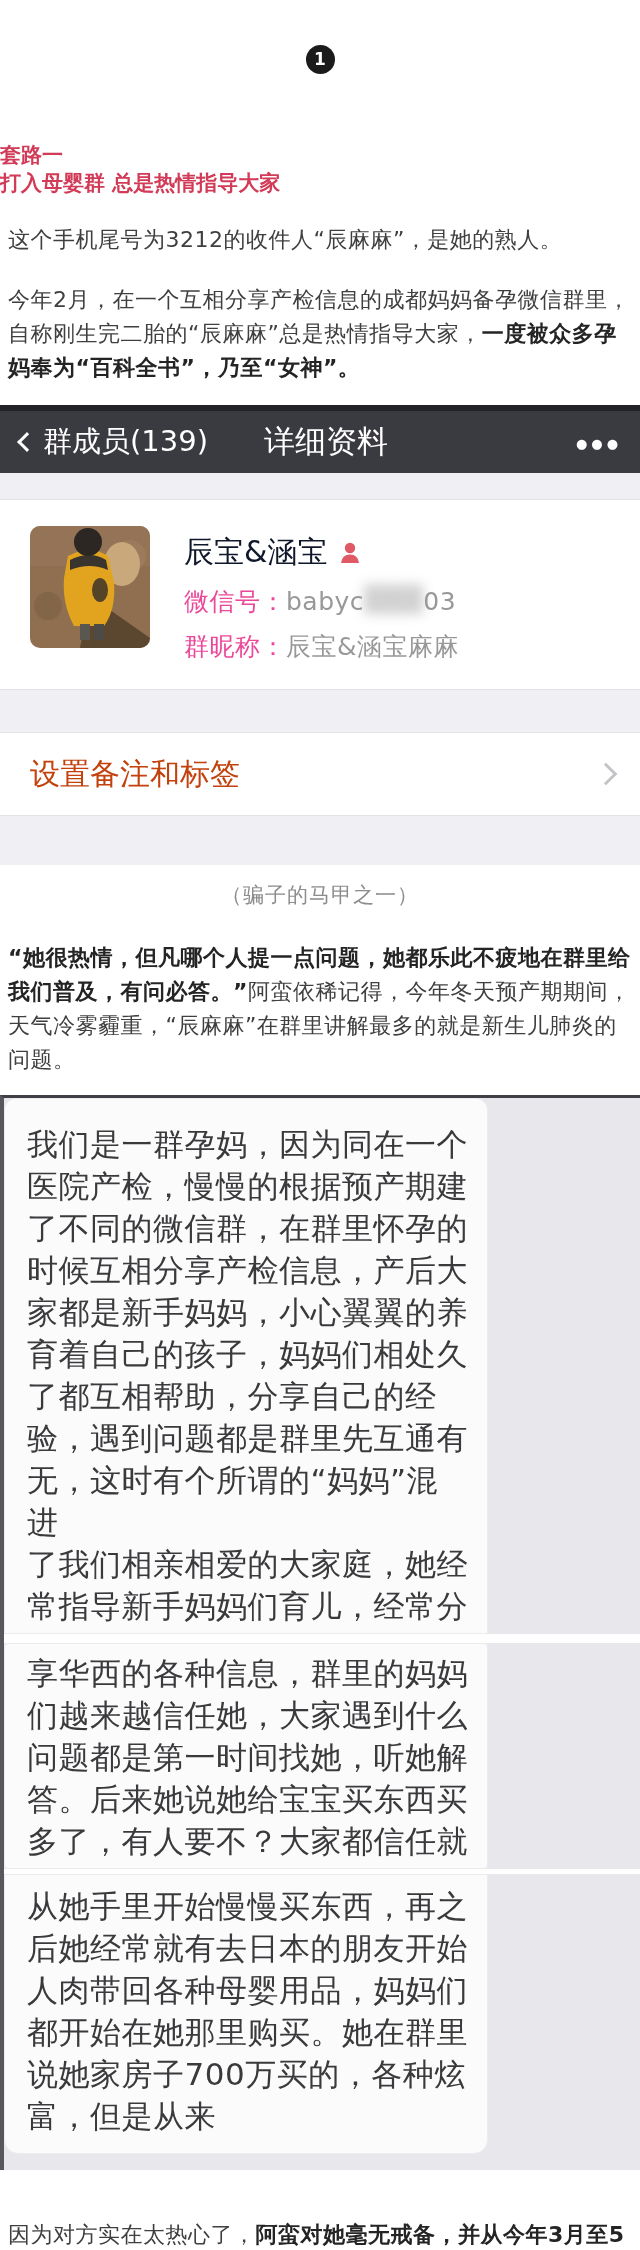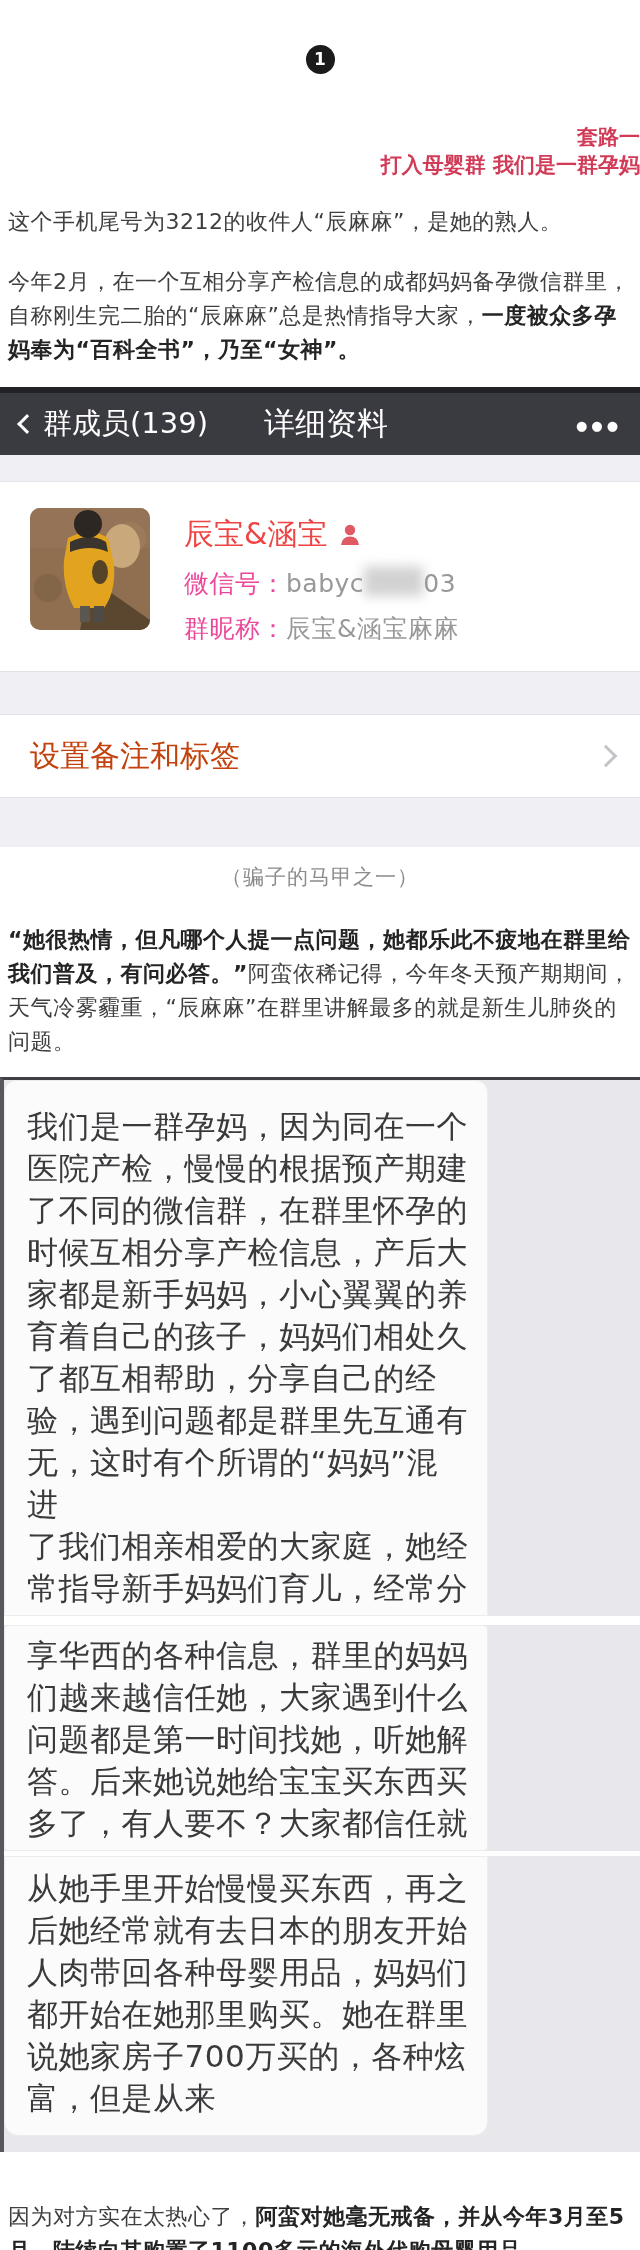--- a/index.html
+++ b/index.html
@@ -12,21 +12,21 @@
   }
 
   
   .badge-wrap { text-align:center; padding-top:45px; }
   .num-badge {
     display:inline-block; width:29px; height:29px; line-height:29px;
     background:#1b1b1b; color:#fff; border-radius:50%;
     font-size:17px; font-weight:bold; text-align:center;
   }
   .section-heading {
-    margin-top:49px; text-align:right;
+    margin-top:67px; text-align:left;
     font-weight:bold; font-size:21px; line-height:28px; color:#d23b57;
   }
 
   
   .para {
     padding:0 8px; font-size:22px; line-height:34px; color:#3f3f3f;
     letter-spacing:0.5px;
   }
   .para b { color:#242424; }
   .p1 { margin-top:26px; }
@@ -56,21 +56,21 @@
   .gray-strip { background:#f0f0f4; }
   .strip-a { height:27px; border-bottom:1px solid #e4e4e8; }
   .strip-b { height:44px; border-top:1px solid #e2e2e6; border-bottom:1px solid #e2e2e6; }
   .strip-c { height:50px; border-top:1px solid #e2e2e6; }
 
   .profile-card { background:#fff; display:flex; padding:26px 20px 26px 30px; }
   .avatar {
     width:120px; height:122px; border-radius:10px; overflow:hidden; flex:0 0 auto;
   }
   .profile-info { margin-left:34px; padding-top:6px; }
-  .contact-name { display:flex; align-items:center; font-size:30px; color:#ef4444; }
+  .contact-name { display:flex; align-items:center; font-size:30px; color:#0f172a; }
   .female-icon { margin-left:12px; width:22px; height:24px; }
   .meta-row { margin-top:12px; font-size:25px; color:#989898; letter-spacing:0.5px; }
   .meta-row .lbl { color:#ec4899; }
   .blurred-text {
     display:inline-block; filter:blur(6px); opacity:0.45; color:#9a9a9a;
     transform:translateY(-2px);
   }
 
   .settings-row {
     background:#fff; height:82px; display:flex; align-items:center;
@@ -108,21 +108,21 @@
 </style>
 </head>
 <body>
 
 <div class="badge-wrap">
   <span class="num-badge">1</span>
 </div>
 
 <div class="section-heading">
   <div>套路一</div>
-  <div>打入母婴群 我们是一群孕妈</div>
+  <div>打入母婴群 总是热情指导大家</div>
 </div>
 
 <p class="para p1">这个手机尾号为3212的收件人“辰麻麻”，是她的熟人。</p>
 
 <p class="para p2"><span>今年2月，在一个互相分享产检信息的成都妈妈备孕微信群里，自称刚生完二胎的“辰麻麻”总是热情指导大家，</span><b>一度被众多孕妈奉为“百科全书”，乃至“女神”。</b></p>
 
 <div class="wechat-shot">
   <div class="nav-topline"></div>
 
   <div class="navbar">

